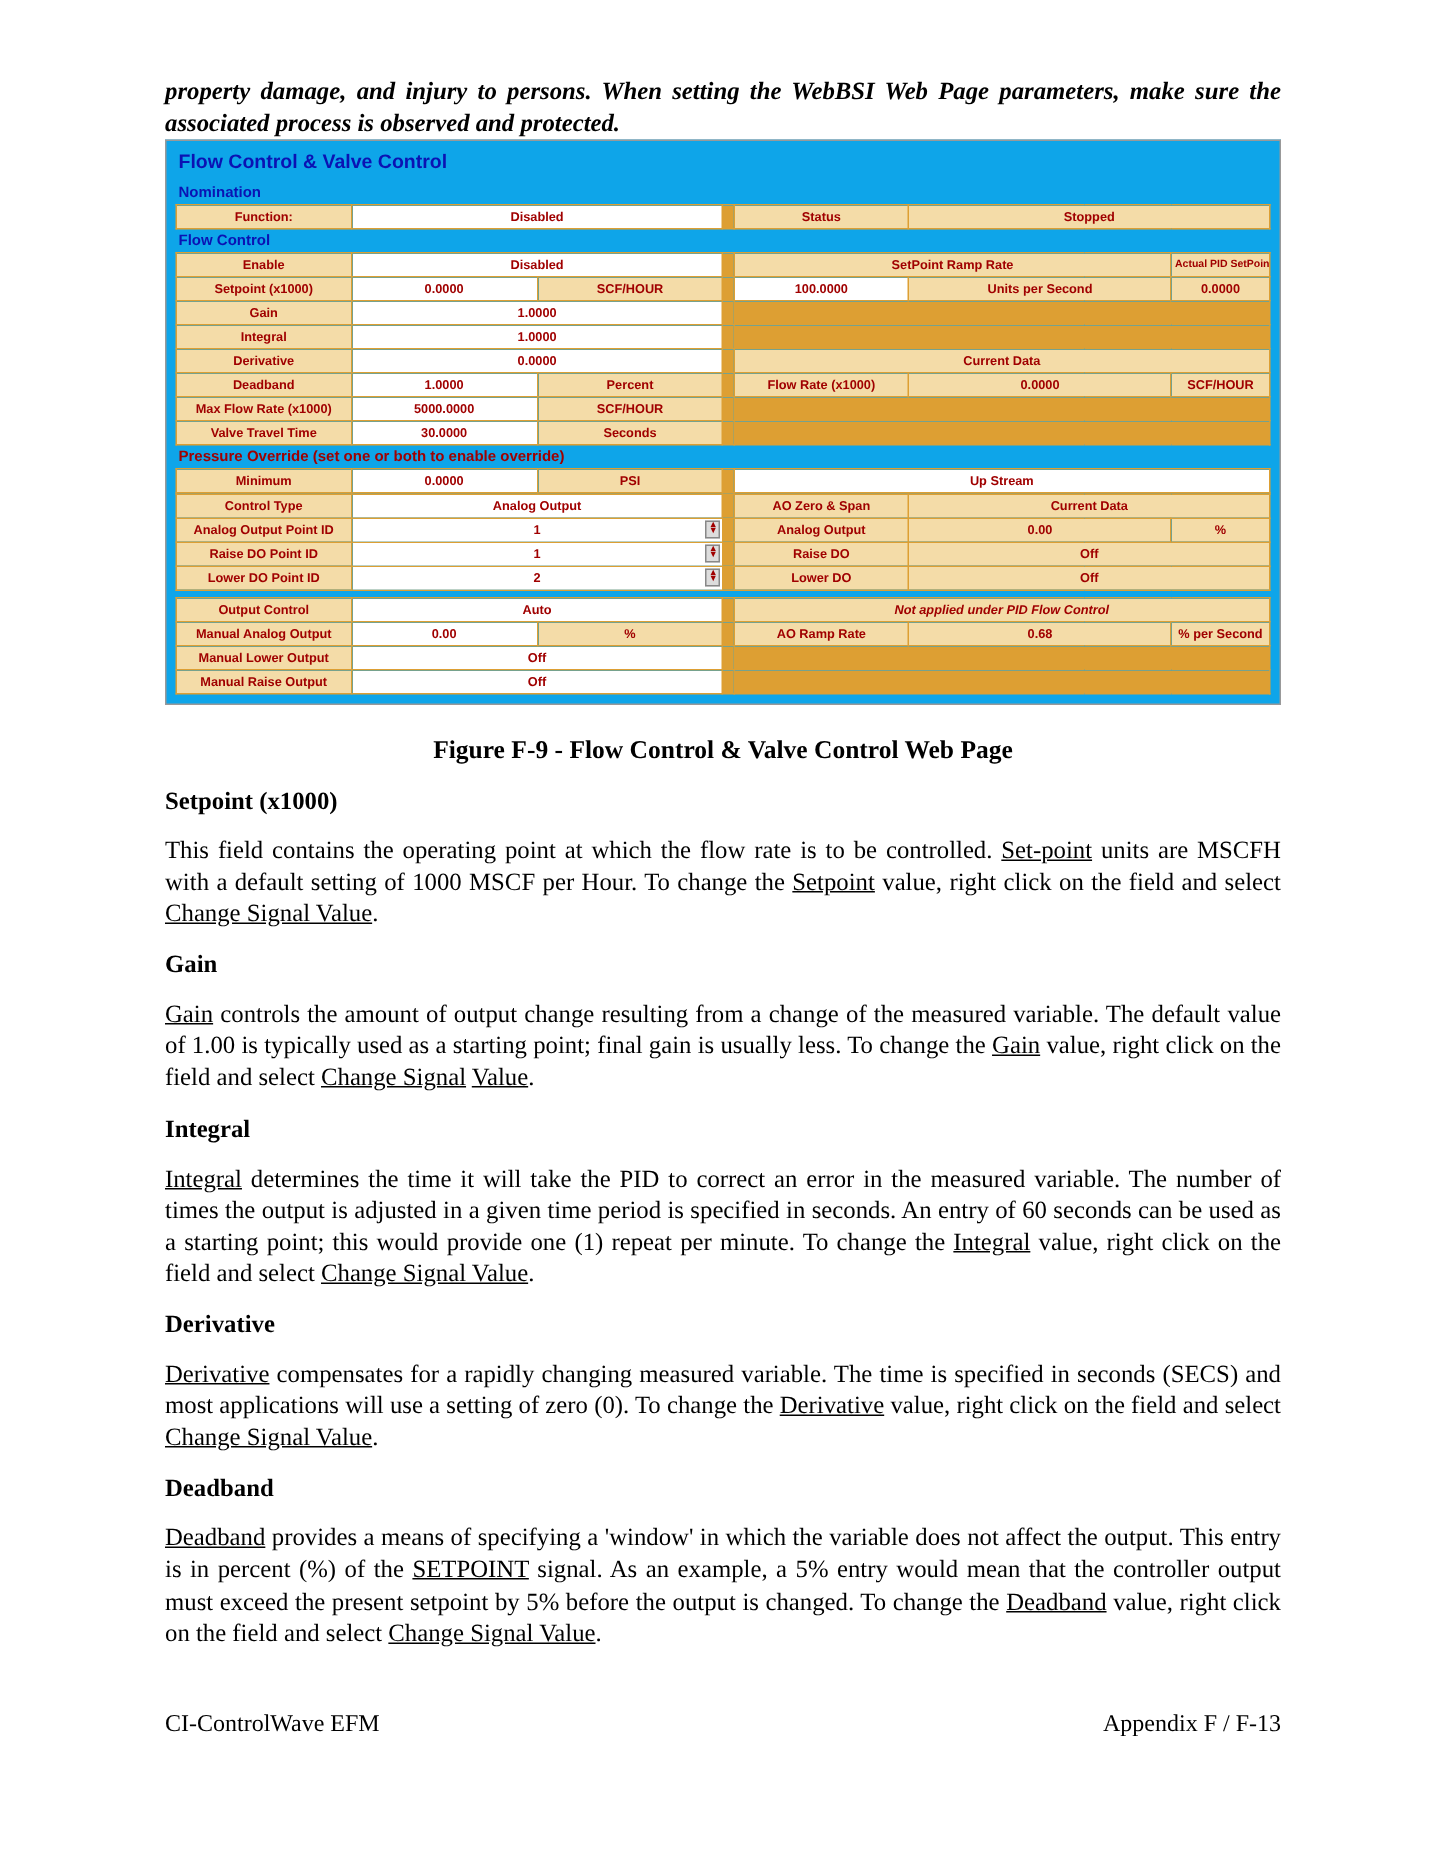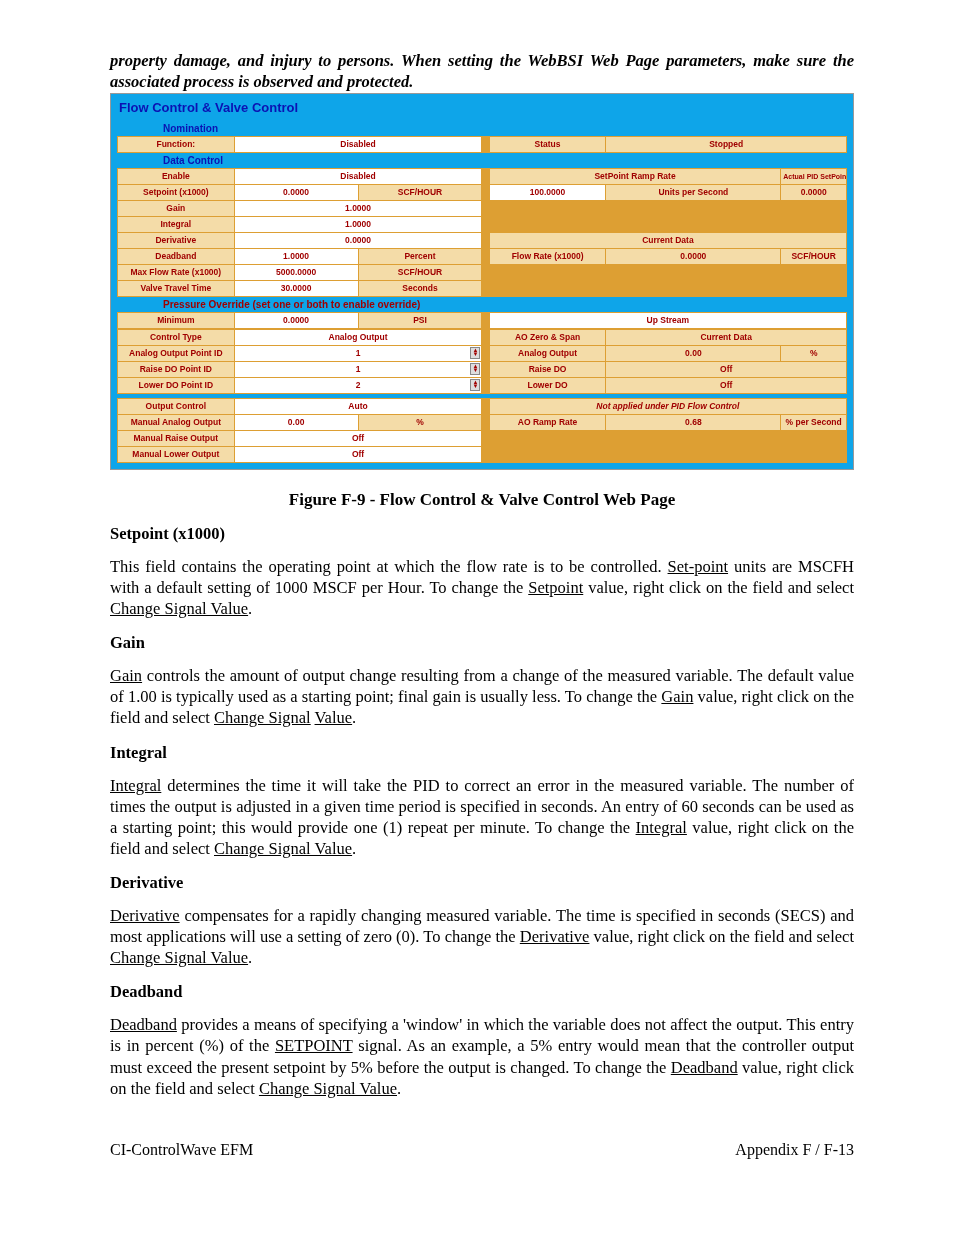--- a/index.html
+++ b/index.html
@@ -30,21 +30,20 @@
     color: #0b12b3;
     font-weight: bold;
     font-size: 13px;
     padding: 2px 0 6px 2px;
   }
   .sect-head {
     color: #0b12b3;
     font-weight: bold;
     font-size: 10px;
     padding: 2px 0 2px 2px;
-    margin-left: 44px;
   }
   table.grid {
     width: 100%;
     border-collapse: collapse;
     table-layout: fixed;
   }
   table.grid td, table.grid th {
     border: 1px solid #dd9f33;
     background: #f4dca8;
     text-align: center;
@@ -113,21 +112,21 @@
         <tr>
       <td>Function:</td>
       <td class="white" colspan="2">Disabled</td>
       <td class="blank"></td>
       <td>Status</td>
       <td colspan="3">Stopped</td>
     </tr>
   </tbody>
     </table>
 
-  <div class="sect-head">Data Control</div>
+  <div class="sect-head">Flow Control</div>
   <table class="grid">
     <colgroup>
         <col style="width:16%">
         <col style="width:17%">
         <col style="width:17%">
         <col style="width:1%">
         <col style="width:16%">
         <col style="width:16%">
         <col style="width:8%">
         <col style="width:9%">
@@ -278,27 +277,27 @@
     <tr>
       <td>Manual Analog Output</td>
       <td class="white">0.00</td>
       <td>%</td>
       <td class="blank"></td>
       <td>AO Ramp Rate</td>
       <td colspan="2">0.68</td>
       <td>% per Second</td>
     </tr>
     <tr>
+      <td>Manual Lower Output</td>
+      <td colspan="2" class="white">Off</td>
+      <td class="blank"></td>
+          <td class="blank" colspan="4"></td>
+    </tr>
+    <tr>
       <td>Manual Raise Output</td>
-      <td colspan="2" class="white">Off</td>
-      <td class="blank"></td>
-          <td class="blank" colspan="4"></td>
-    </tr>
-    <tr>
-      <td>Manual Lower Output</td>
       <td colspan="2" class="white">Off</td>
       <td class="blank"></td>
           <td class="blank" colspan="4"></td>
     </tr>
   </tbody>
     </table>
 </div>
 
 <div class="figcap">Figure F-9 - Flow Control &amp; Valve Control Web Page</div>
 

